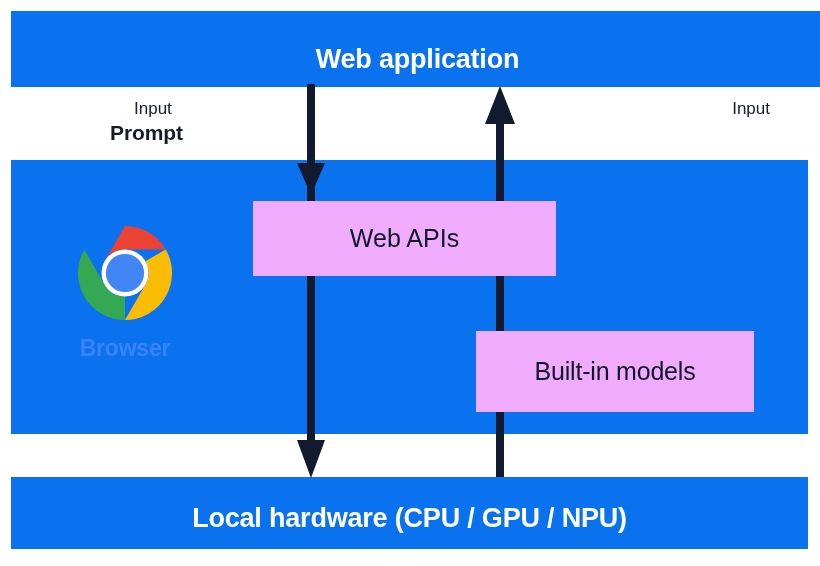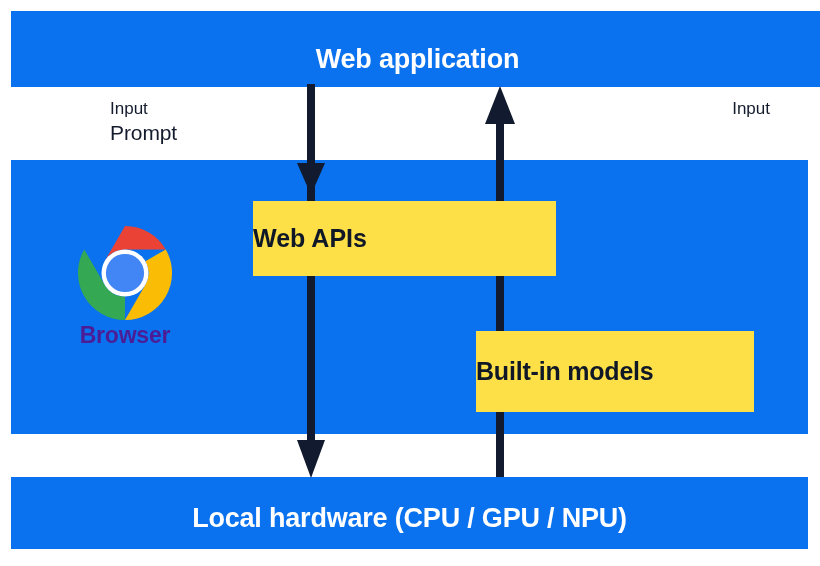--- a/index.html
+++ b/index.html
@@ -81,24 +81,25 @@
 
   
   .flow-label {
     position: absolute;
     color: #141b2d;
     line-height: 1.28;
   }
   .flow-label .kind {
     font-size: 17px;
     font-weight: normal;
+    margin-left: 24px;
   }
   .flow-label .value {
     font-size: 21px;
-    font-weight: normal;
+    font-weight: bold;
     letter-spacing: -0.1px;
   }
   #flow-input {
     left: 110px;
     top: 98px;
     text-align: left;
   }
   #flow-output {
     right: 50px;
     top: 98px;
@@ -112,36 +113,37 @@
     top: 224px;
     width: 140px;
     text-align: center;
   }
   #chrome-logo {
     display: block;
     margin: 0 auto;
   }
   #browser-label {
     display: block;
-    color: #4c1d95;
+    margin-top: 13px;
+    color: #3b82f6;
     font-size: 23px;
     font-weight: bold;
     letter-spacing: -0.2px;
   }
 
   
   .card {
     position: absolute;
-    background: #fde047;
+    background: #f0abfc;
     color: #101828;
     display: flex;
     align-items: center;
-    justify-content: flex-start;
+    justify-content: center;
     text-align: center;
-    font-weight: bold;
+    font-weight: normal;
     line-height: 1.22;
     z-index: 3;
   }
   #card-web-apis {
     left: 253px;
     top: 201px;
     width: 303px;
     height: 75px;
     font-size: 25px;
   }

